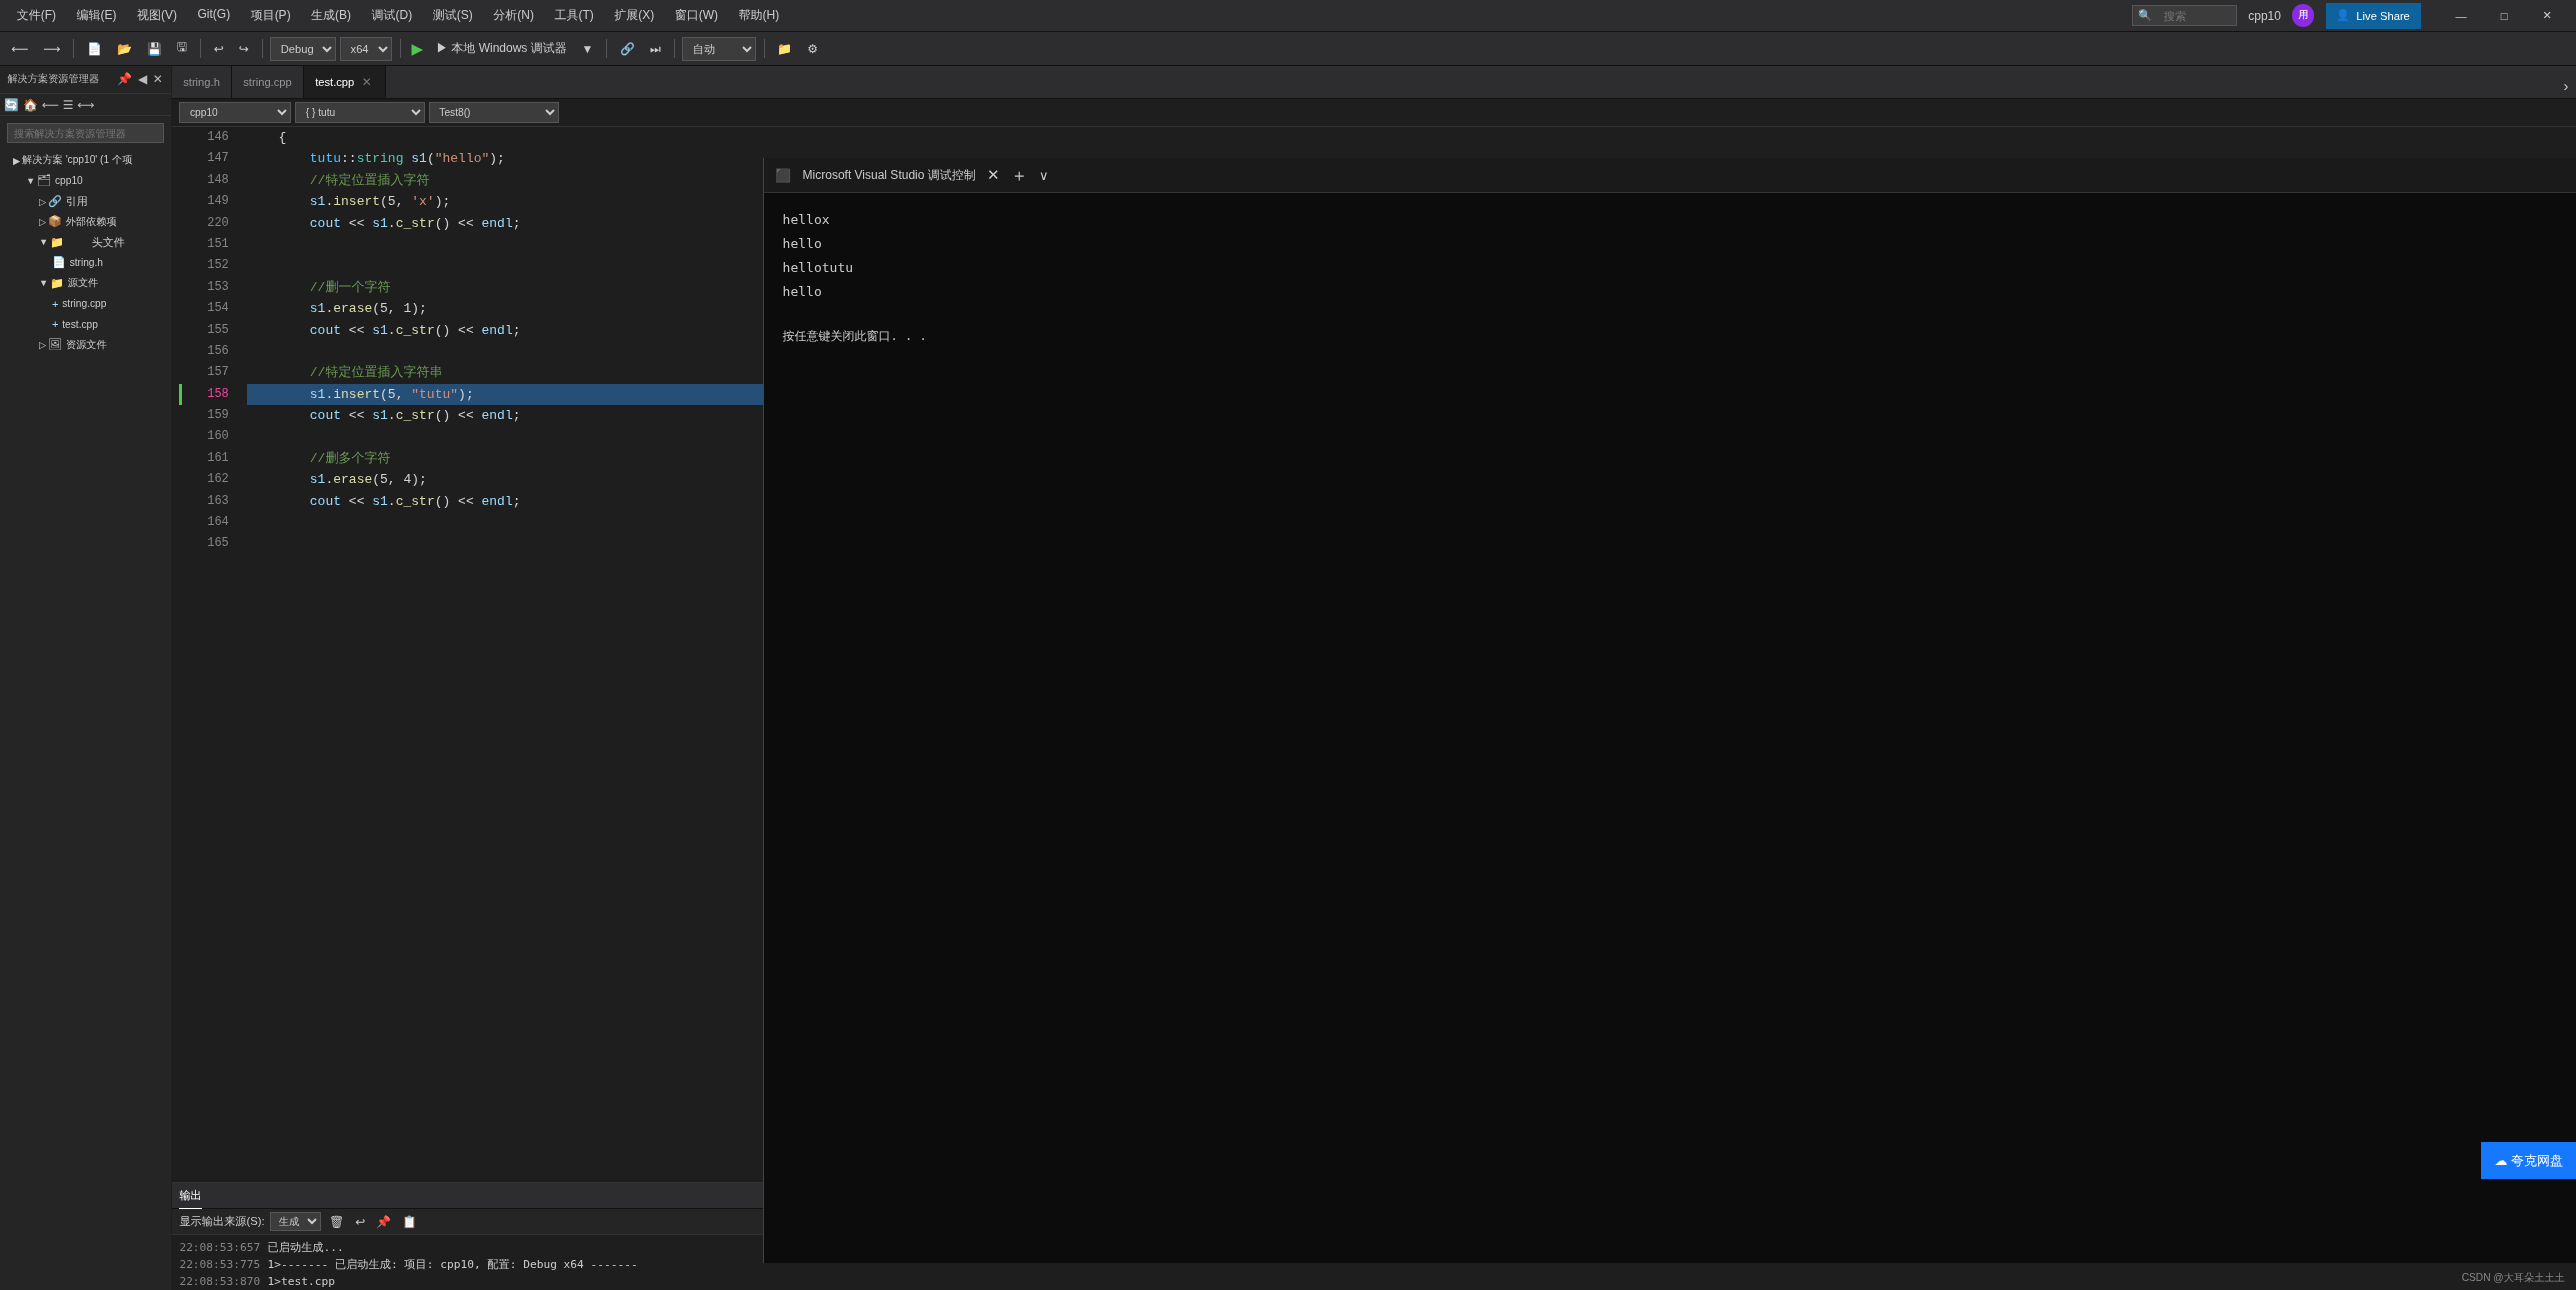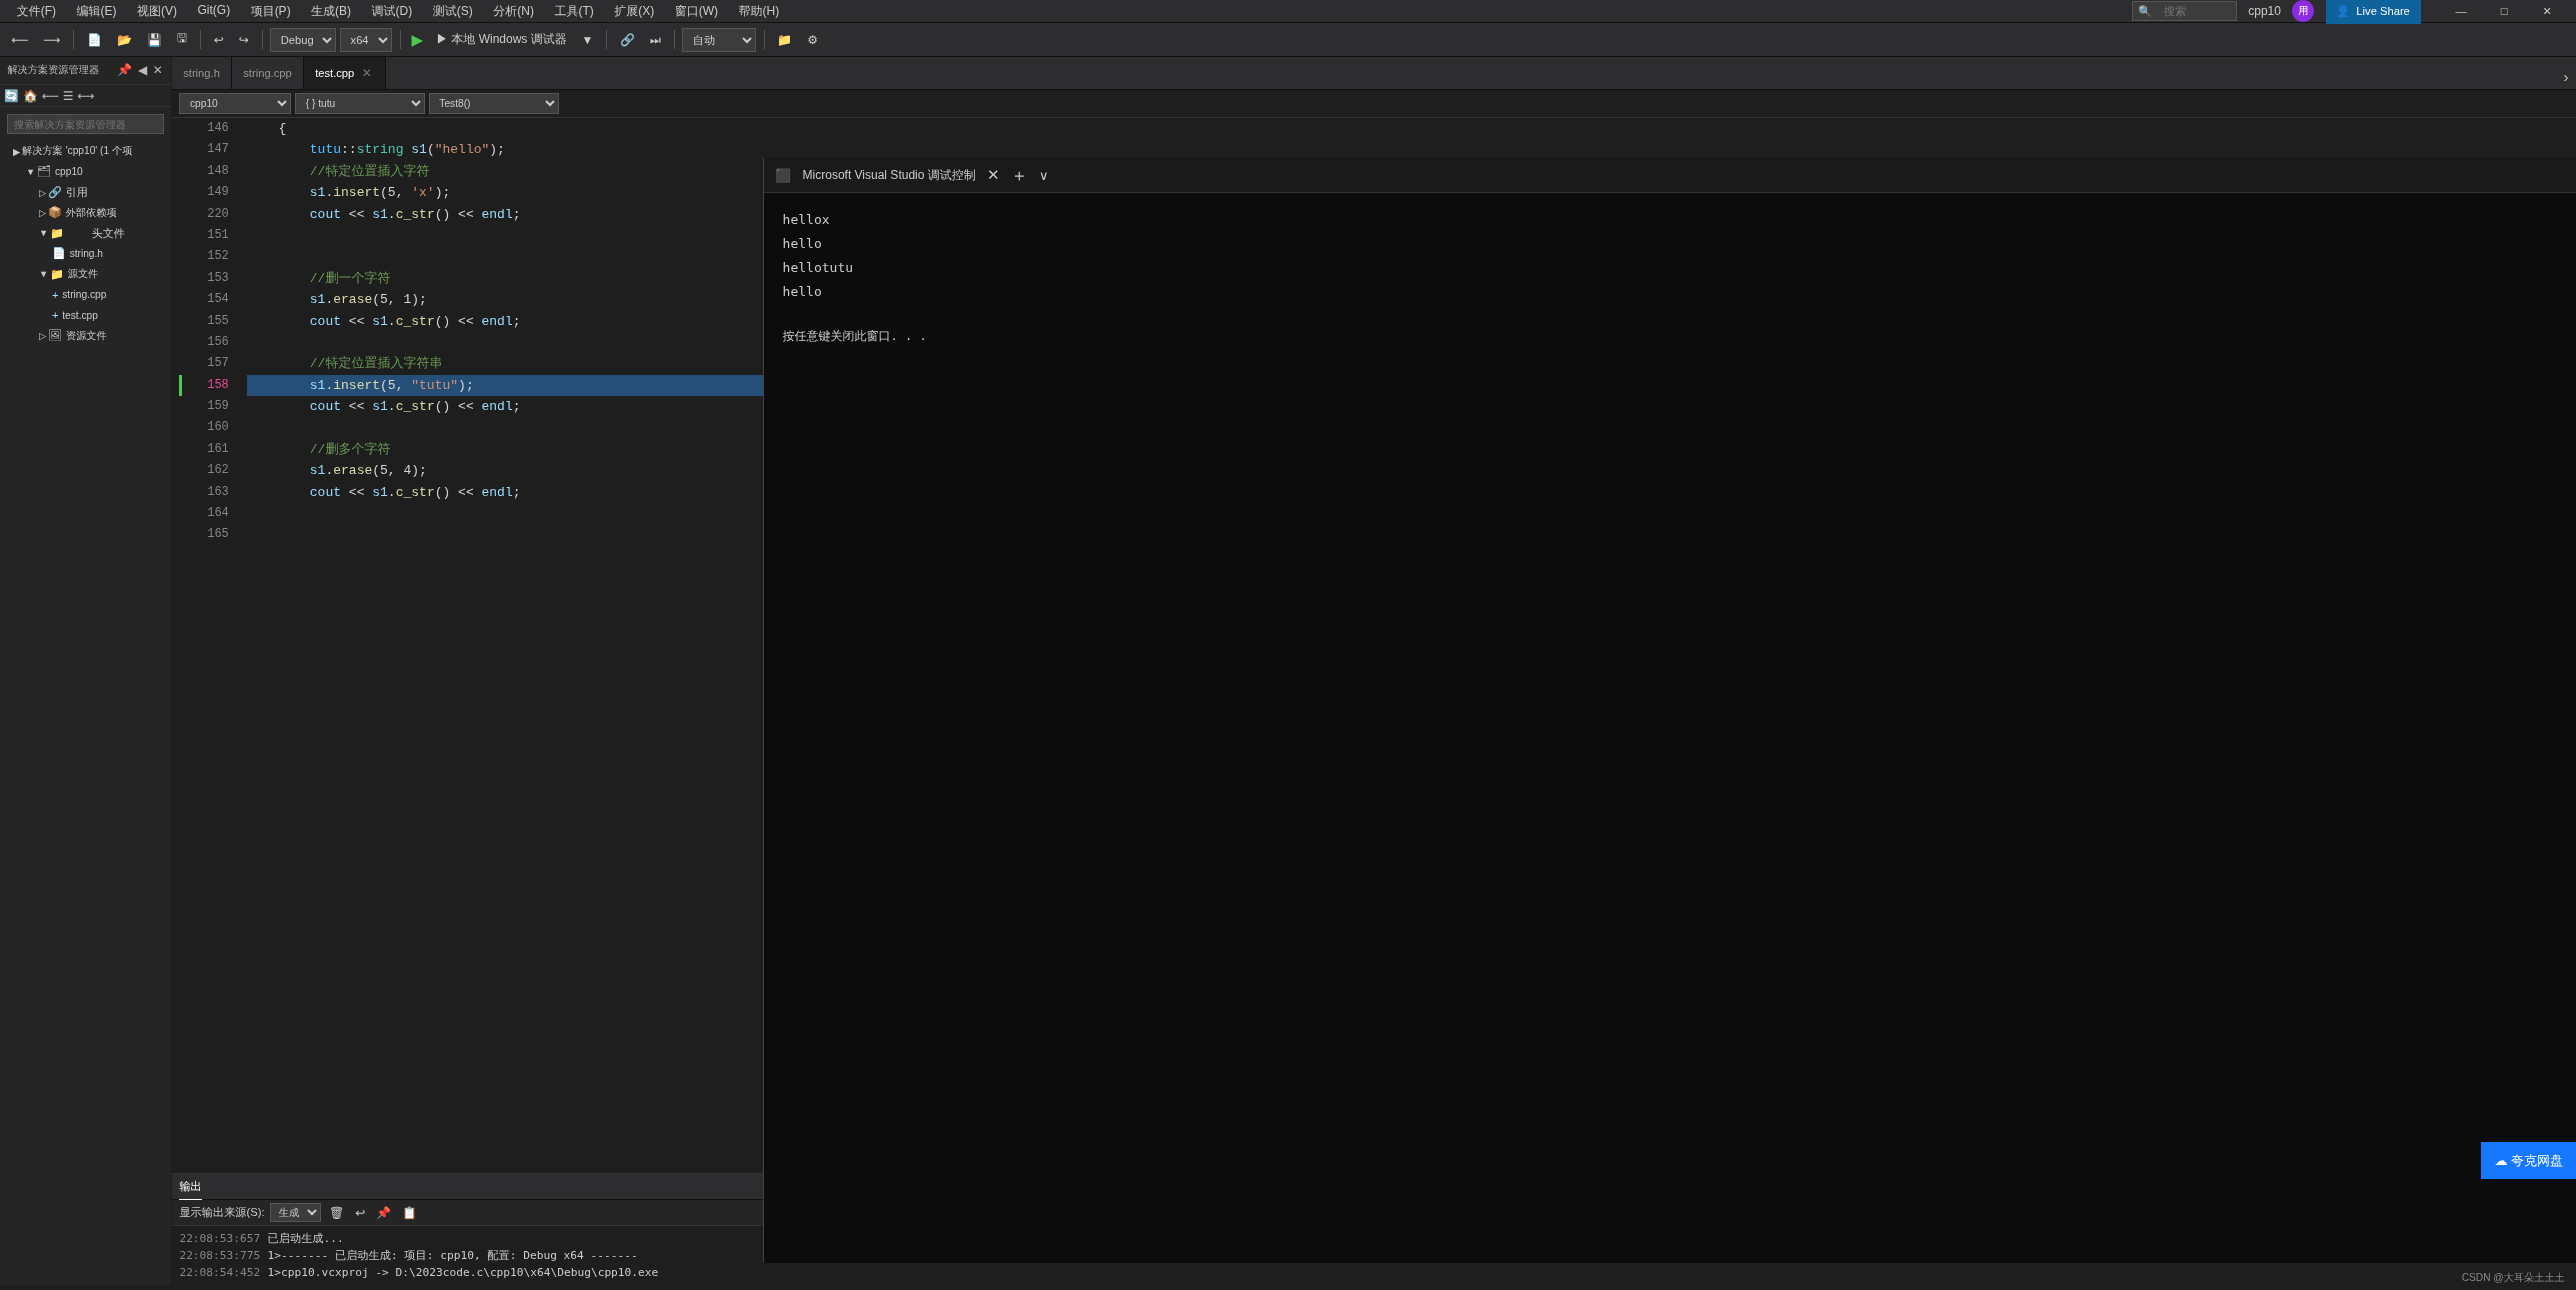--- a/index.html
+++ b/index.html
@@ -7,21 +7,21 @@
       width: 2576px;
       height: 1291px;
       background: #1e1e1e;
       font-family: 'Segoe UI', sans-serif;
       overflow: hidden;
       position: relative;
     }
 
     
     .title-bar {
-      height: 23px;
+      height: 32px;
       background: #2d2d30;
       display: flex;
       align-items: center;
       padding: 0 7.4px;
       color: #ccc;
       font-size: 12px;
       border-bottom: 0.9px solid #111;
     }
     .title-bar-menus {
       display: flex;
@@ -817,20 +817,24 @@
       <div class="output-content">
         <div class="output-line">
           <span class="output-time">22:08:53:657</span>
           <span>已启动生成...</span>
         </div>
         <div class="output-line">
           <span class="output-time">22:08:53:775</span>
           <span>1&gt;------- 已启动生成: 项目: cpp10, 配置: Debug x64 -------</span>
         </div>
         <div class="output-line">
+          <span class="output-time">22:08:53:870</span>
+          <span>1&gt;test.cpp</span>
+        </div>
+        <div class="output-line">
           <span class="output-time">22:08:54:452</span>
           <span>1&gt;cpp10.vcxproj -&gt; D:\2023code.c\cpp10\x64\Debug\cpp10.exe</span>
         </div>
       </div>
     </div>
 
   </div>
 </div>
 
 <div class="debug-console">

